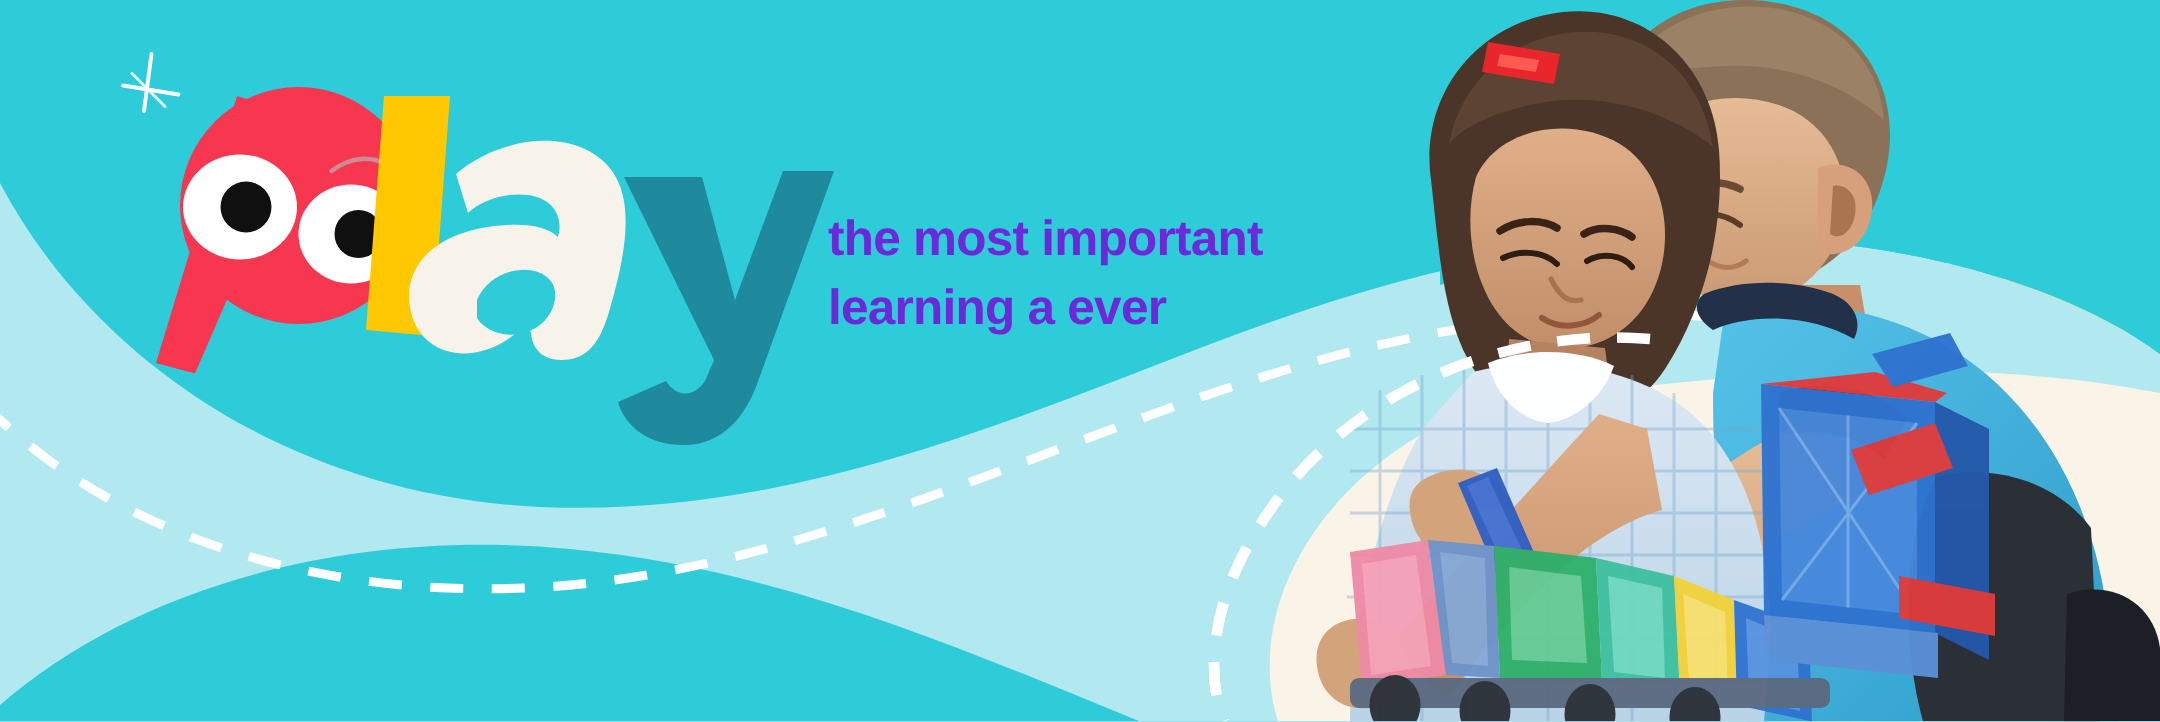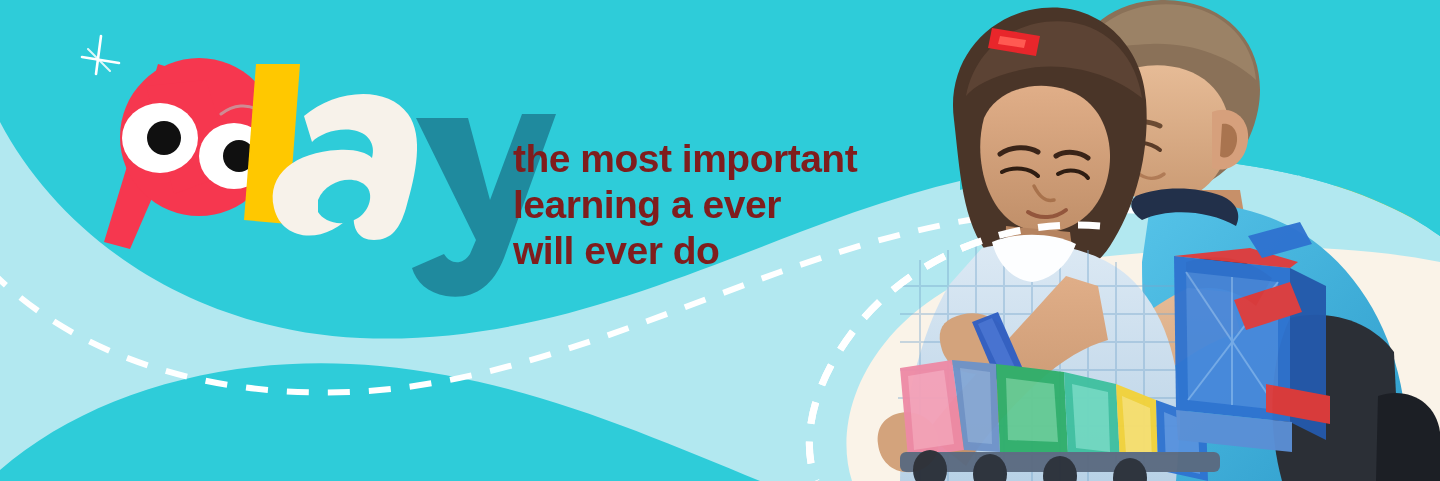--- a/index.html
+++ b/index.html
@@ -31,25 +31,25 @@
     left: 86px;
     top: 52px;
     width: 470px;
     height: 250px;
     z-index: 6;
   }
 
   
   #tagline {
     position: absolute;
-    left: 513px;
+    left: 552px;
     top: 136px;
     z-index: 7;
-    color: #7f1d1d;
-    font-size: 39px;
+    color: #6d28d9;
+    font-size: 33px;
     line-height: 46px;
     font-weight: 700;
     letter-spacing: -0.5px;
     white-space: nowrap;
   }
   #tagline .tl {
     display: block;
   }
 </style>
 </head>
@@ -350,16 +350,15 @@
 
     <path d="M330 66 L382 66 L404 148 L436 62 L470 62
              L418 206 C 406 236, 386 248, 360 244
              C 342 241, 330 230, 326 216
              L358 202 C 364 212, 376 214, 384 202 L390 188 Z" fill="#1F8A9E"></path>
   </svg>
 
   <div id="tagline">
     <span class="tl">the most important</span>
     <span class="tl">learning a ever</span>
-    <span class="tl">will ever do</span>
   </div>
 
 </div>
 
 </body></html>

